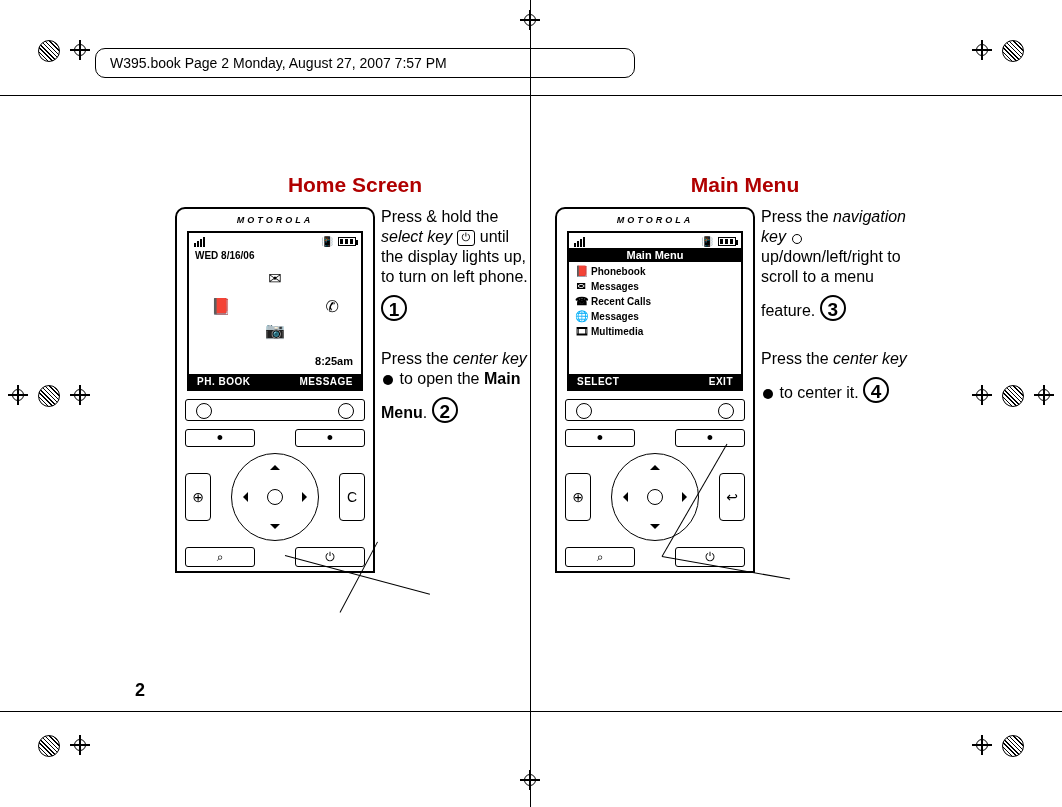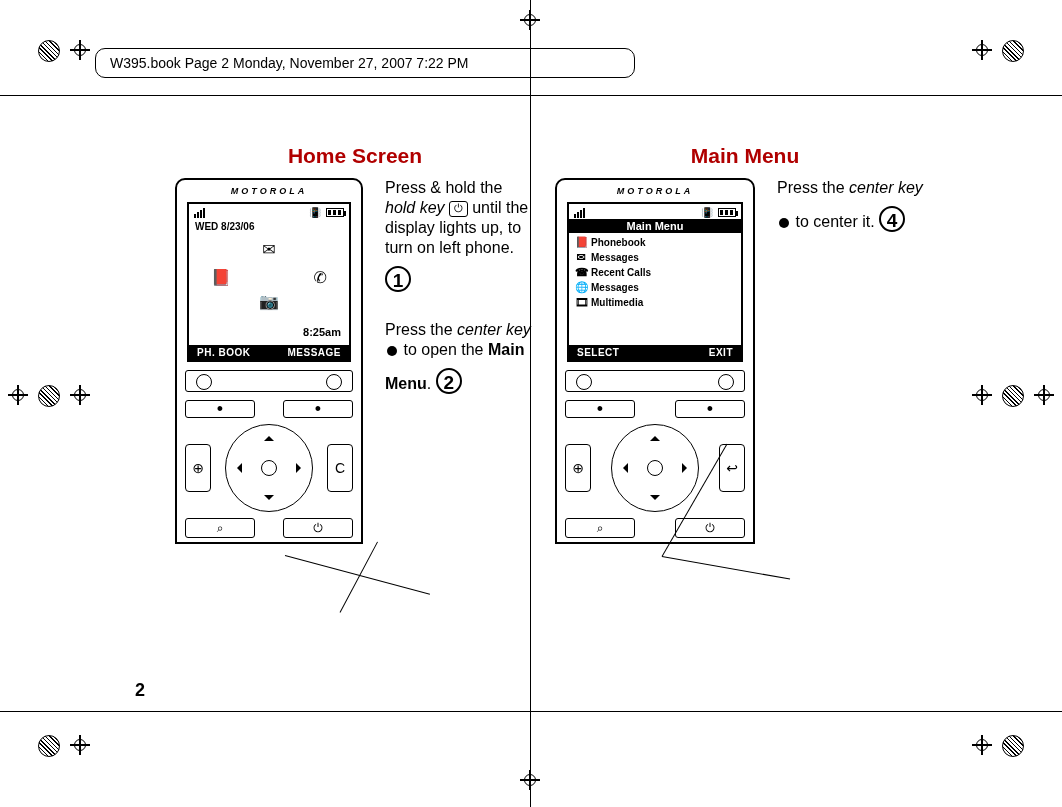--- a/index.html
+++ b/index.html
@@ -27,26 +27,26 @@
   
   .running-header {
     position:absolute; left:95px; top:48px; width:540px;
     border:1px solid #000; border-radius:10px; padding:6px 14px;
     font-size:14px; color:#000;
     display:inline-block;
   }
 
   .page-num { position:absolute; left:135px; top:680px; font-weight:bold; font-size:18px; }
 
-  .col { position:absolute; top:144px; }
+  .col { position:absolute; top:173px; }
   .col.left { left:175px; width:360px; }
   .col.right { left:555px; width:380px; }
   .col-title { color:#b00000; font-weight:bold; font-size:21px; text-align:center; margin-bottom:10px; }
 
-  .block { display:flex; gap:22px; align-items:flex-start; }
+  .block { display:flex; gap:6px; align-items:flex-start; }
   .annot { font-size:16px; line-height:1.25; width:150px; }
   .annot .it { font-style:italic; }
   .annot .bold { font-weight:bold; }
   .annot .power-icon { display:inline-block; border:1px solid #000; border-radius:3px; padding:0 4px; font-size:11px; vertical-align:1px;}
   .annot .keydot { display:inline-block; width:10px; height:10px; background:#000; border-radius:50%; margin:0 2px; vertical-align:-1px;}
   .annot .keyring { display:inline-block; width:10px; height:10px; border:1.5px solid #000; border-radius:50%; margin:0 2px; vertical-align:-2px;}
   .step-badge {
     display:inline-block; width:26px; height:26px; border:2.5px solid #000; border-radius:50%;
     text-align:center; font-weight:bold; font-size:19px; line-height:25px; margin-top:8px;
   }
@@ -148,21 +148,21 @@
     <div class="circ"></div>
   </div>
 <div class="regmark" style="left:520px; top:770px">
     <div class="circ"></div>
   </div>
 
 <div class="cropline h" style="left:0; right:0; top:95px"></div>
 <div class="cropline h" style="left:0; right:0; bottom:95px"></div>
 <div class="cropline v" style="top:0; bottom:0; left:530px"></div>
 
-<div class="running-header">W395.book  Page 2  Monday, November 27, 2007  7:22 PM</div>
+<div class="running-header">W395.book  Page 2  Monday, August 27, 2007  7:57 PM</div>
 <div class="page-num">2</div>
 
 <div class="col left">
   <div class="col-title">Home Screen</div>
   <div class="block">
 
     <div class="phone">
       <div class="brand">MOTOROLA</div>
       <div class="screen">
         <div class="statusbar">
@@ -170,21 +170,21 @@
               <span></span>
               <span></span>
               <span></span>
               <span></span>
             </span>
           <span style="display:flex;gap:4px;align-items:center">
             <span style="font-size:10px">📳</span>
             <span class="batt"><i></i><i></i><i></i></span>
           </span>
         </div>
-        <div class="datebar">WED 8/23/06</div>
+        <div class="datebar">WED 8/16/06</div>
         <div class="icons-grid">
           <span class="ic env">✉</span>
           <span class="ic ph">📕</span>
           <span class="ic bell">✆</span>
           <span class="ic cam">📷</span>
         </div>
         <div class="time">8:25am</div>
         <div class="softbar">
           <span>PH. BOOK</span>
           <span>MESSAGE</span>
@@ -209,21 +209,21 @@
         </div>
         <div class="botrow">
           <div class="bk">⌕</div>
           <div class="bk">⏻</div>
         </div>
       </div>
     </div>
 
     <div style="display:flex;flex-direction:column;gap:28px">
       <div class="annot">
-        <span>Press &amp; hold the </span><span class="it">hold key</span>
+        <span>Press &amp; hold the </span><span class="it">select key</span>
         <span class="power-icon">⏻</span><span> until the display lights up, to turn on left phone.</span>
         <div class="step-badge">1</div>
       </div>
       <div class="annot">
         <span>Press the </span><span class="it">center key</span>
         <span class="keydot"></span><span> to open the </span><span class="bold">Main Menu</span><span>.</span>
         <div class="step-badge">2</div>
       </div>
     </div>
   </div>
@@ -294,20 +294,26 @@
         </div>
         <div class="botrow">
           <div class="bk">⌕</div>
           <div class="bk">⏻</div>
         </div>
       </div>
     </div>
 
     <div style="display:flex;flex-direction:column;gap:28px">
       <div class="annot">
+        <span>Press the </span><span class="it">navigation key</span>
+        <span class="keyring"></span>
+        <span> up/down/left/right to scroll to a menu feature.</span>
+        <div class="step-badge">3</div>
+      </div>
+      <div class="annot">
         <span>Press the </span><span class="it">center key</span>
         <span class="keydot"></span>
         <span> to center it.</span>
         <div class="step-badge">4</div>
       </div>
     </div>
   </div>
 </div>
 
 <div class="leader" style="left:340px; top:612px; width:80px; transform:rotate(-62deg)"></div>

